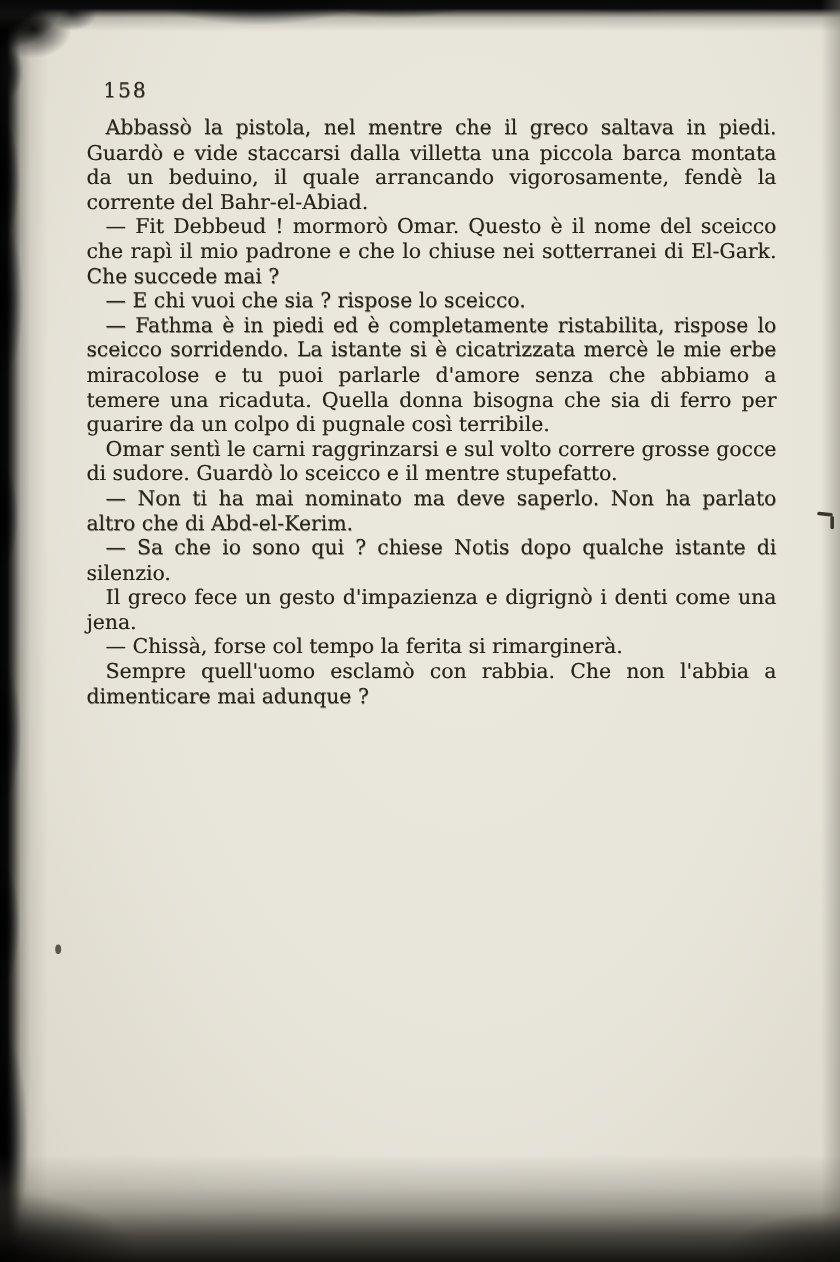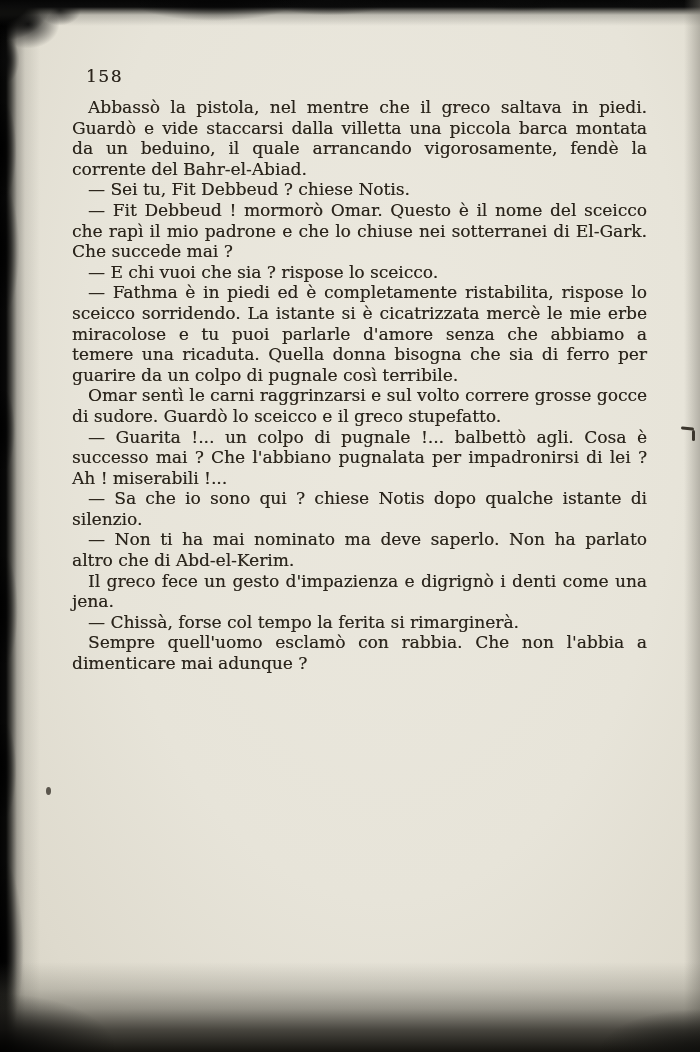--- a/index.html
+++ b/index.html
@@ -101,28 +101,26 @@
 </style>
 </head>
 <body>
 
 <div class="scan">
 
   <div class="page-number">158</div>
 
   <div class="text-block">
     <p>Abbassò la pistola, nel mentre che il greco saltava in piedi. Guardò e vide staccarsi dalla villetta una piccola barca montata da un beduino, il quale arrancando vigorosamente, fendè la corrente del Bahr-el-Abiad.</p>
-    <p>— Sei tu, Fit Debbeud ? chiese Notis.</p>
     <p>— Fit Debbeud ! mormorò Omar. Questo è il nome del sceicco che rapì il mio padrone e che lo chiuse nei sotterranei di El-Gark. Che succede mai ?</p>
     <p>— E chi vuoi che sia ? rispose lo sceicco.</p>
     <p>— Fathma è in piedi ed è completamente ristabilita, rispose lo sceicco sorridendo. La istante si è cicatrizzata mercè le mie erbe miracolose e tu puoi parlarle d'amore senza che abbiamo a temere una ricaduta. Quella donna bisogna che sia di ferro per guarire da un colpo di pugnale così terribile.</p>
-    <p>Omar sentì le carni raggrinzarsi e sul volto correre grosse gocce di sudore. Guardò lo sceicco e il greco stupefatto.</p>
-    <p>— Guarita !... un colpo di pugnale !... balbettò agli. Cosa è successo mai ? Che l'abbiano pugnalata per impadronirsi di lei ? Ah ! miserabili !...</p>
+    <p>Omar sentì le carni raggrinzarsi e sul volto correre grosse gocce di sudore. Guardò lo sceicco e il mentre stupefatto.</p>
+    <p>— Non ti ha mai nominato ma deve saperlo. Non ha parlato altro che di Abd-el-Kerim.</p>
     <p>— Sa che io sono qui ? chiese Notis dopo qualche istante di silenzio.</p>
-    <p>— Non ti ha mai nominato ma deve saperlo. Non ha parlato altro che di Abd-el-Kerim.</p>
     <p>Il greco fece un gesto d'impazienza e digrignò i denti come una jena.</p>
     <p>— Chissà, forse col tempo la ferita si rimarginerà.</p>
     <p>Sempre quell'uomo esclamò con rabbia. Che non l'abbia a dimenticare mai adunque ?</p>
   </div>
 
   <div class="edge-left"></div>
   <div class="corner-tl"></div>
   <div class="edge-top"></div>
   <div class="edge-right"></div>
   <div class="edge-bottom"></div>

